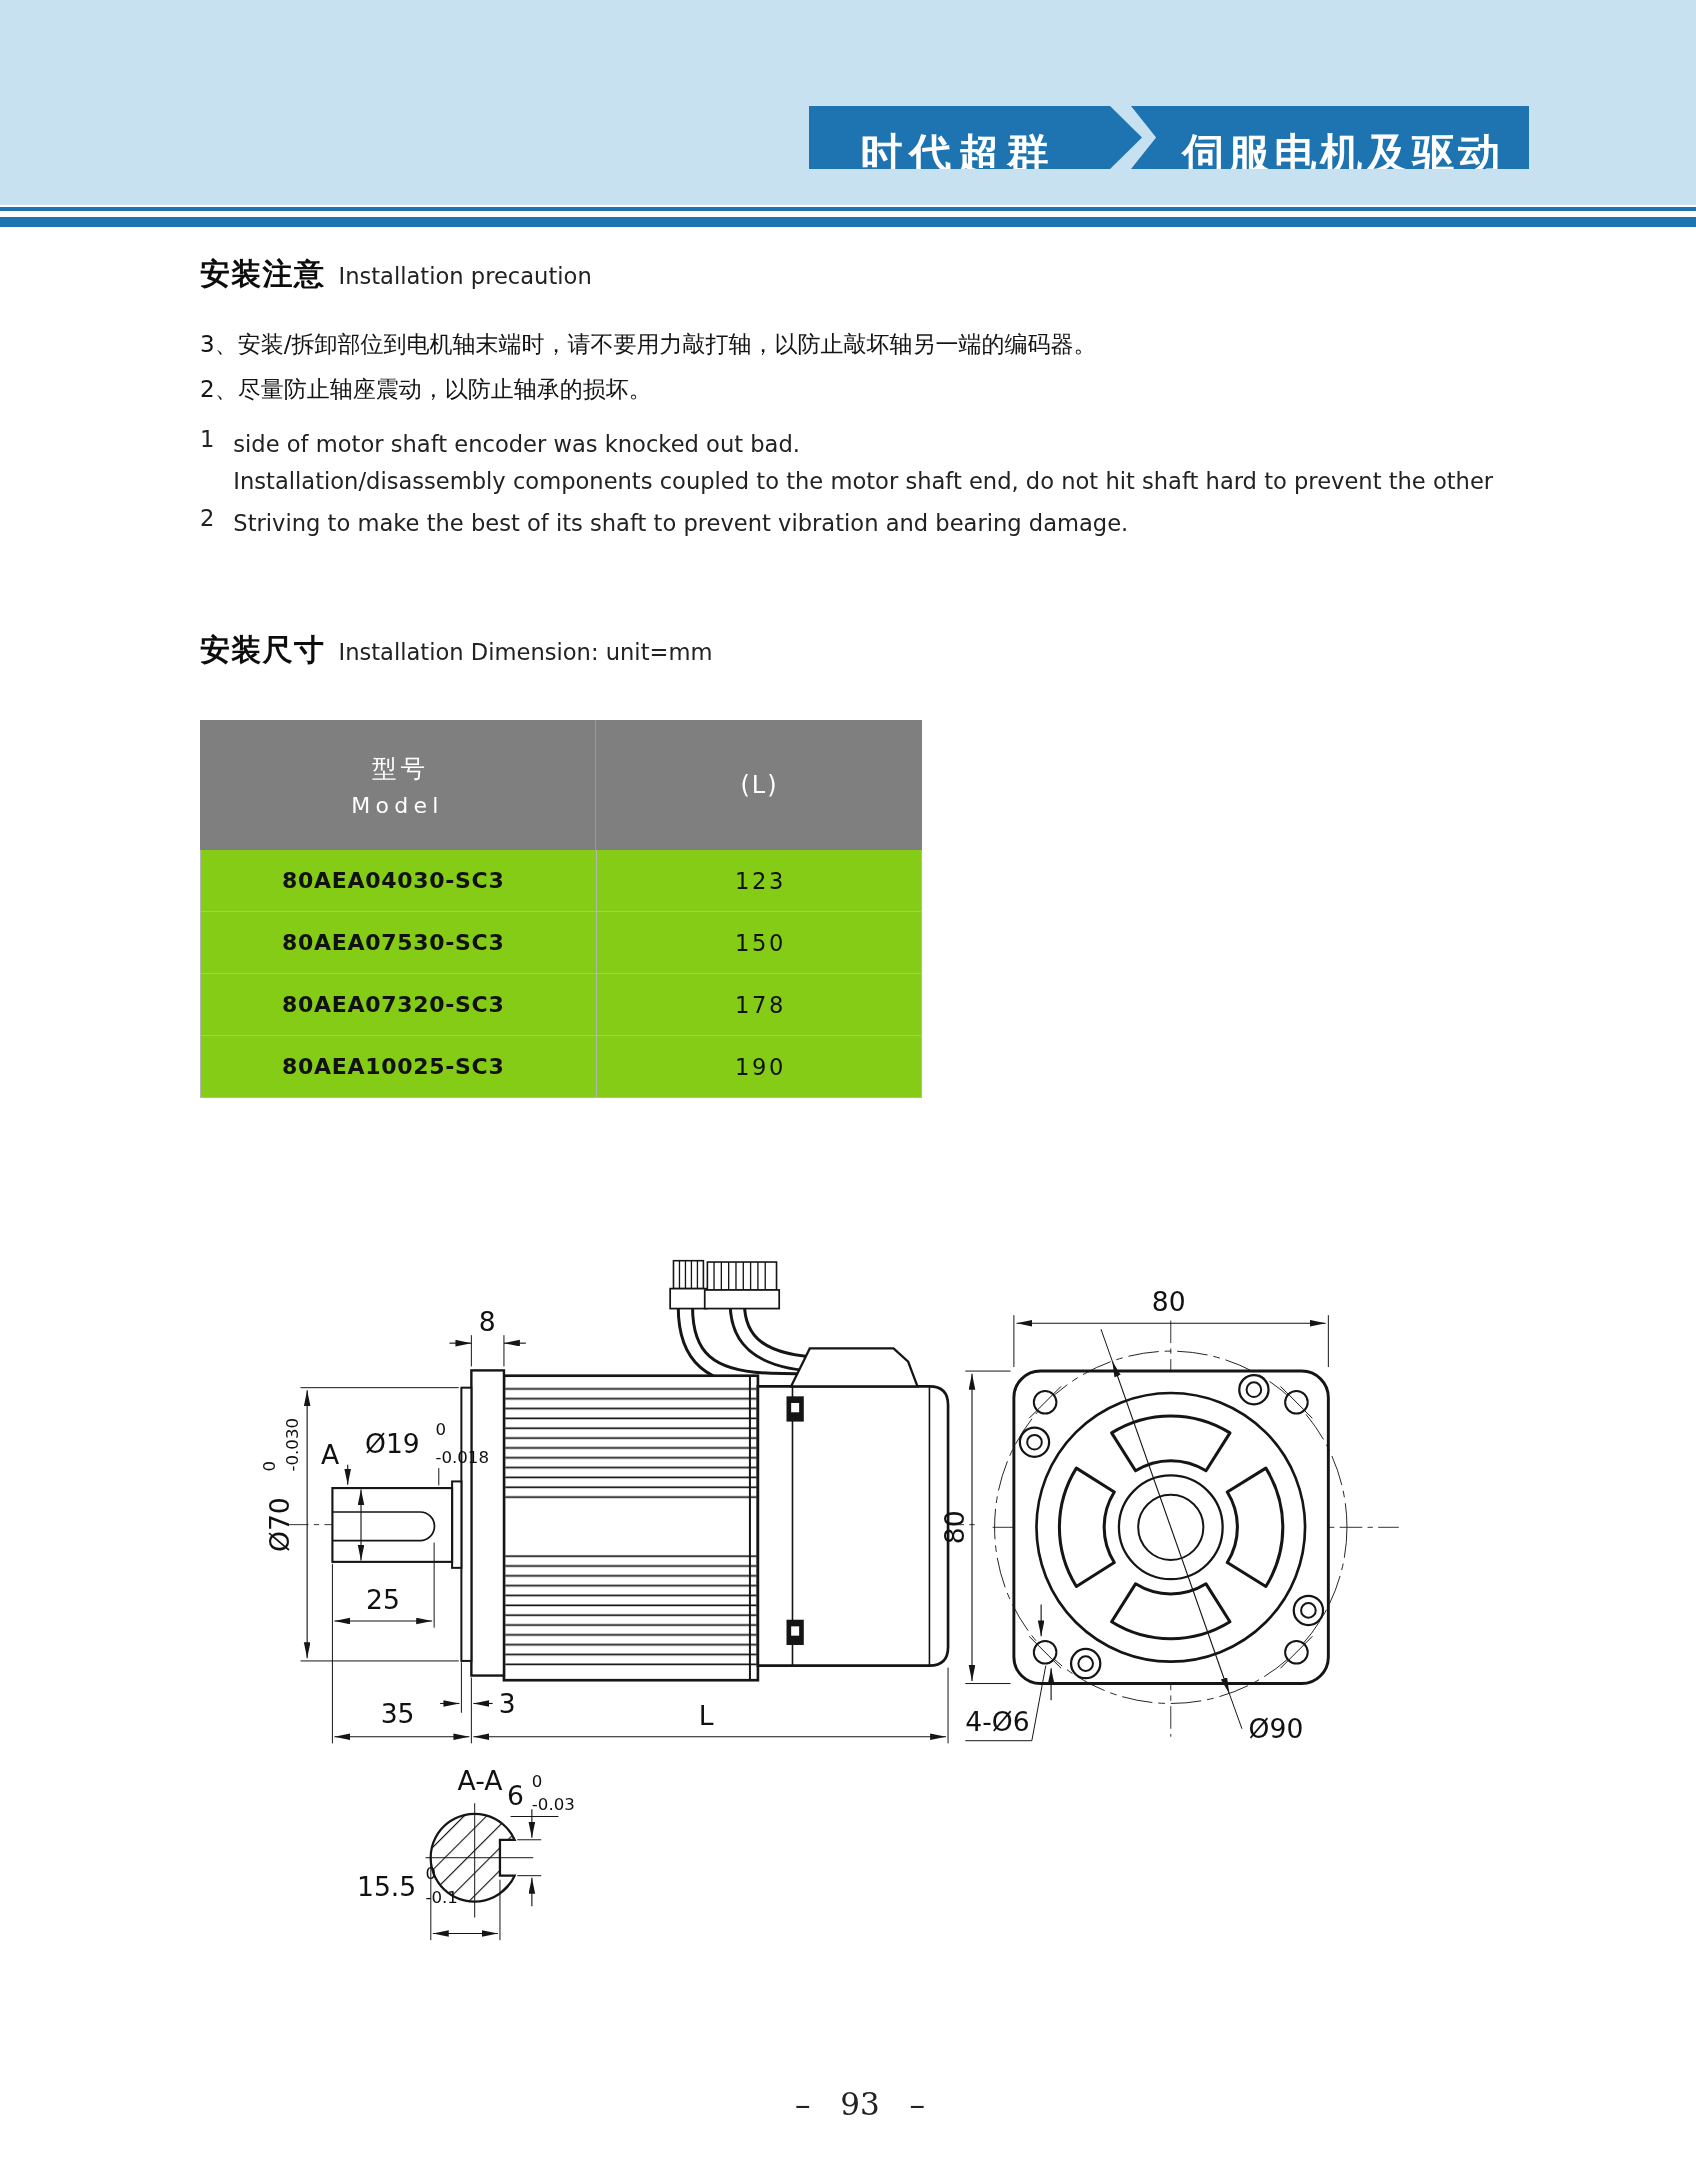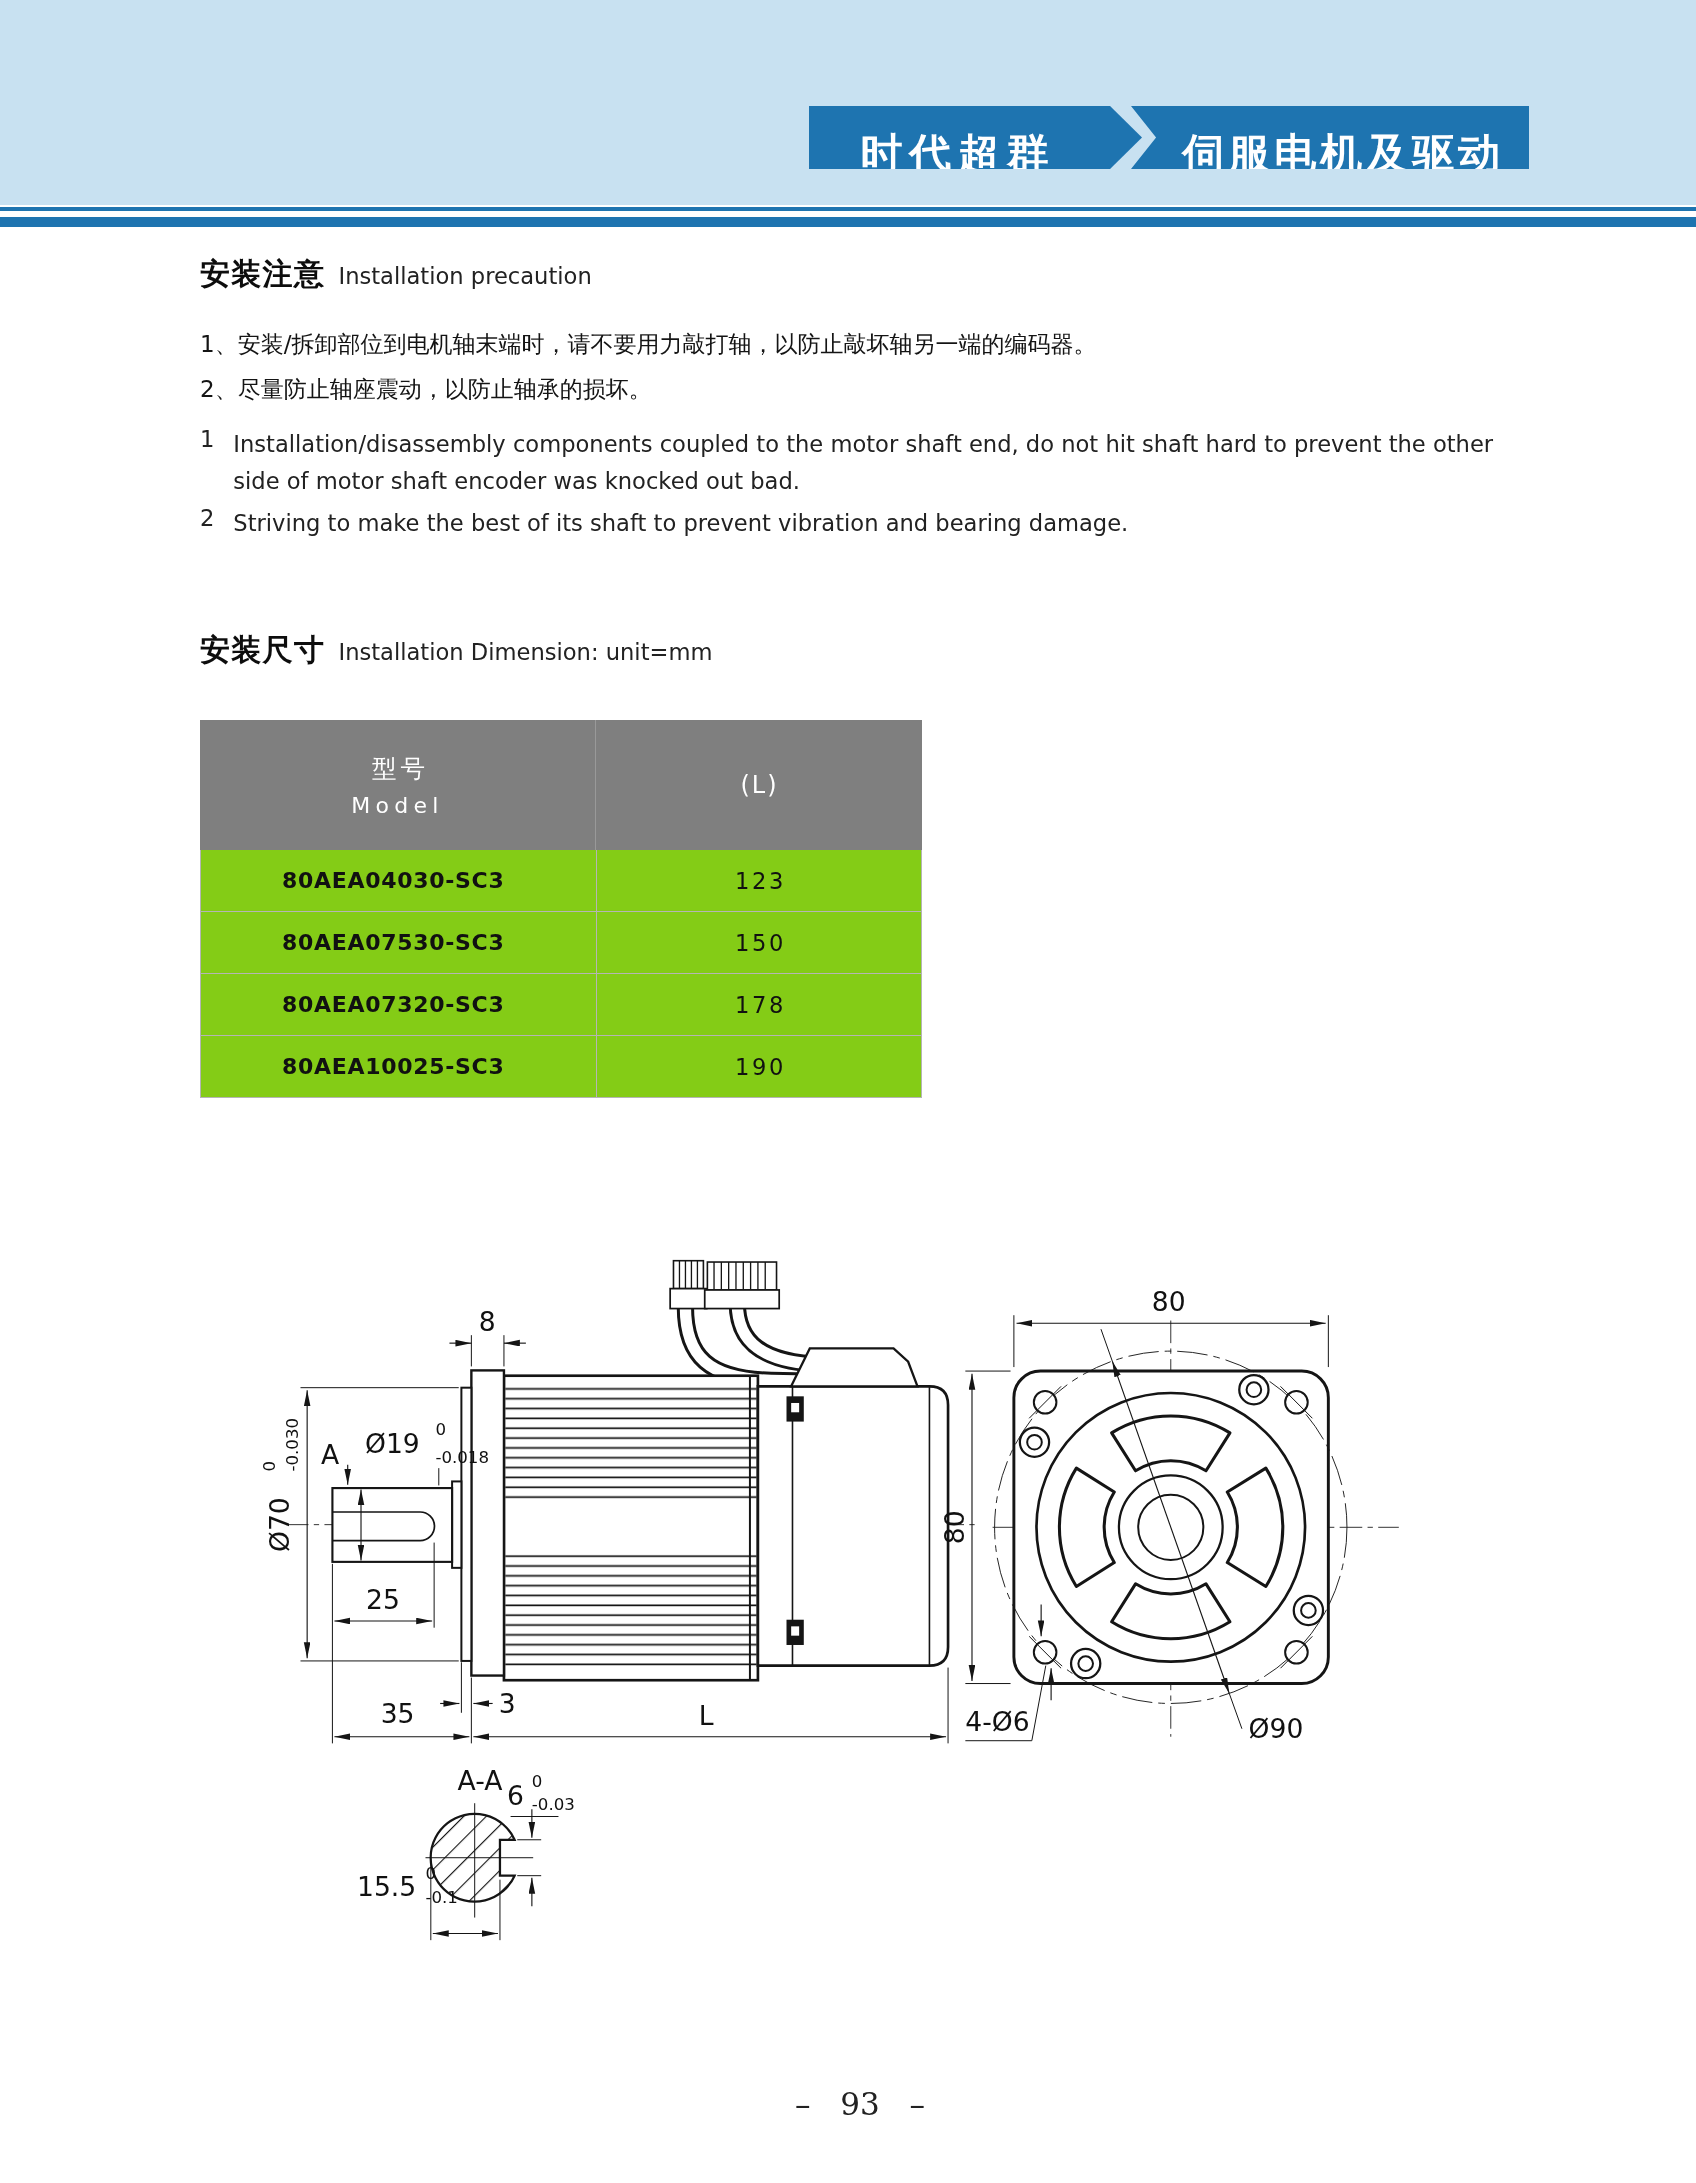--- a/index.html
+++ b/index.html
@@ -70,27 +70,27 @@
   <div class="banner2">
     <span class="banner-txt">伺服电机及驱动</span>
   </div>
   <div class="hdr-bar-thin"></div>
   <div class="hdr-bar-thick"></div>
 
   <div class="sec-title" id="title-precaution">
     <span class="zh">安装注意</span>
     <span class="en">Installation precaution</span>
   </div>
-  <div class="zh-item" id="zh1">1、安装/拆卸部位到电机轴末端时，请不要用力敲打轴，以防止敲坏轴另一端的编码器。</div>
+  <div class="zh-item" id="zh1">3、安装/拆卸部位到电机轴末端时，请不要用力敲打轴，以防止敲坏轴另一端的编码器。</div>
   <div class="zh-item" id="zh2">2、尽量防止轴座震动，以防止轴承的损坏。</div>
   <div class="en-item" id="en1">
     <div class="num">1</div>
     <div class="lines">
+      <div>side of motor shaft encoder was knocked out bad.</div>
       <div>Installation/disassembly components coupled to the motor shaft end, do not hit shaft hard to prevent the other</div>
-      <div>side of motor shaft encoder was knocked out bad.</div>
     </div>
   </div>
   <div class="en-item" id="en2">
     <div class="num">2</div>
     <div class="lines">
       <div>Striving to make the best of its shaft to prevent vibration and bearing damage.</div>
     </div>
   </div>
 
   <div class="sec-title" id="title-dimension">

